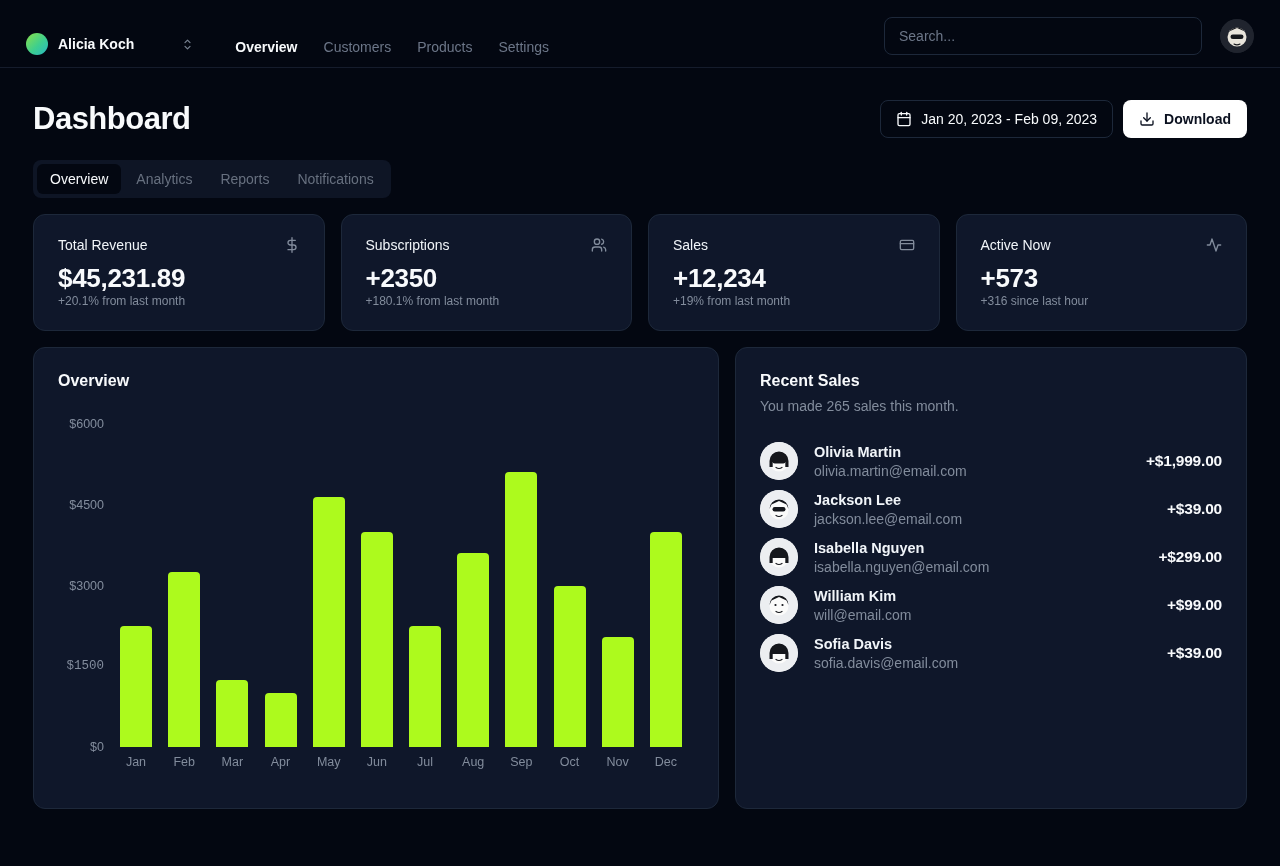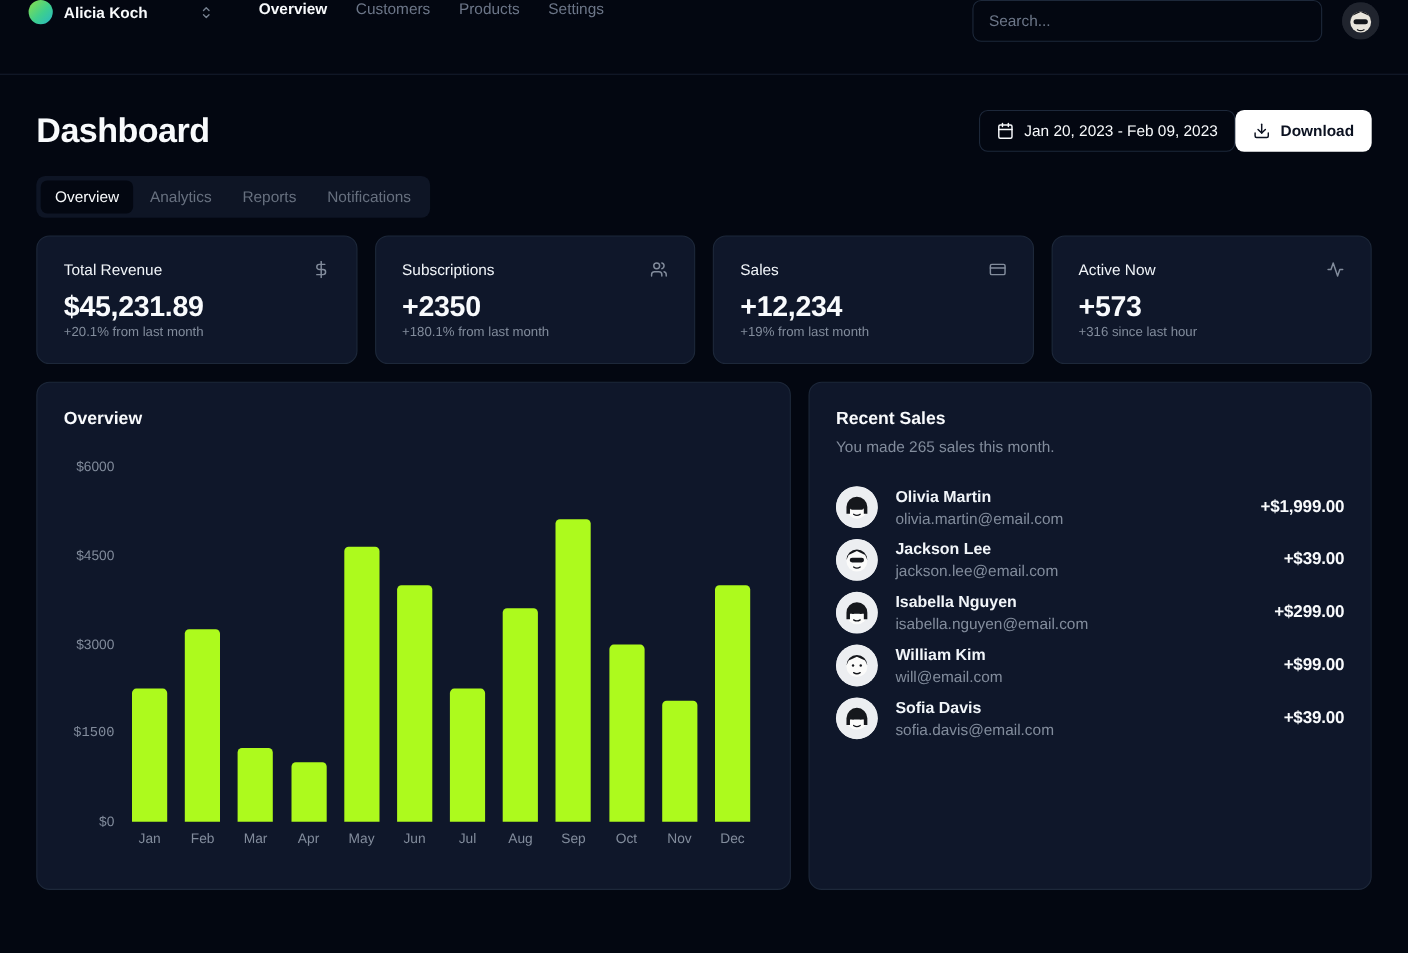--- a/index.html
+++ b/index.html
@@ -7,22 +7,22 @@
   body {
     font-family: "Liberation Sans", "DejaVu Sans", sans-serif;
     background: #030711;
     color: #f8fafc;
     -webkit-font-smoothing: antialiased;
   }
   .app { width: 1280px; height: 866px; overflow: hidden; background: #030711; }
 
   
   .topbar {
-    height: 68px; display: flex; align-items: flex-start;
-    padding: 0 26px; border-bottom: 1px solid #151c2c;
+    height: 68px; display: flex; align-items: flex-end;
+    padding: 12px 26px; border-bottom: 1px solid #151c2c;
   }
   .team-switcher {
     display: flex; align-items: center; gap: 10px; cursor: pointer;
     background: none; border: none; color: #f8fafc; font: inherit;
   }
   .team-avatar {
     width: 22px; height: 22px; border-radius: 50%;
     background: linear-gradient(135deg, #8be04a 0%, #3ecf8e 55%, #27b8c4 100%);
   }
   .team-name { font-size: 14px; font-weight: 700; }
@@ -40,21 +40,21 @@
   .search-input::placeholder { color: #6c7688; }
   .user-avatar-btn {
     width: 34px; height: 34px; border-radius: 50%; border: none; padding: 0;
     background: #1b202b; cursor: pointer; overflow: hidden; display: flex;
   }
 
   
   .main { padding: 32px 33px 24px; }
   .page-head { display: flex; align-items: center; justify-content: space-between; }
   .page-title { font-size: 31px; font-weight: 700; letter-spacing: -0.5px; }
-  .head-actions { display: flex; align-items: flex-end; }
+  .head-actions { display: flex; align-items: flex-end; gap: 10px; }
   .date-btn {
     display: flex; align-items: center; gap: 9px; height: 38px;
     background: transparent; border: 1px solid #1d283a; border-radius: 8px;
     color: #f8fafc; font-size: 14px; font-weight: 500; padding: 0 15px;
     cursor: pointer; font-family: inherit;
   }
   .download-btn {
     display: flex; align-items: center; gap: 9px; height: 38px;
     background: #ffffff; border: none; border-radius: 8px;
     color: #0b1120; font-size: 14px; font-weight: 600; padding: 16px 16px;

